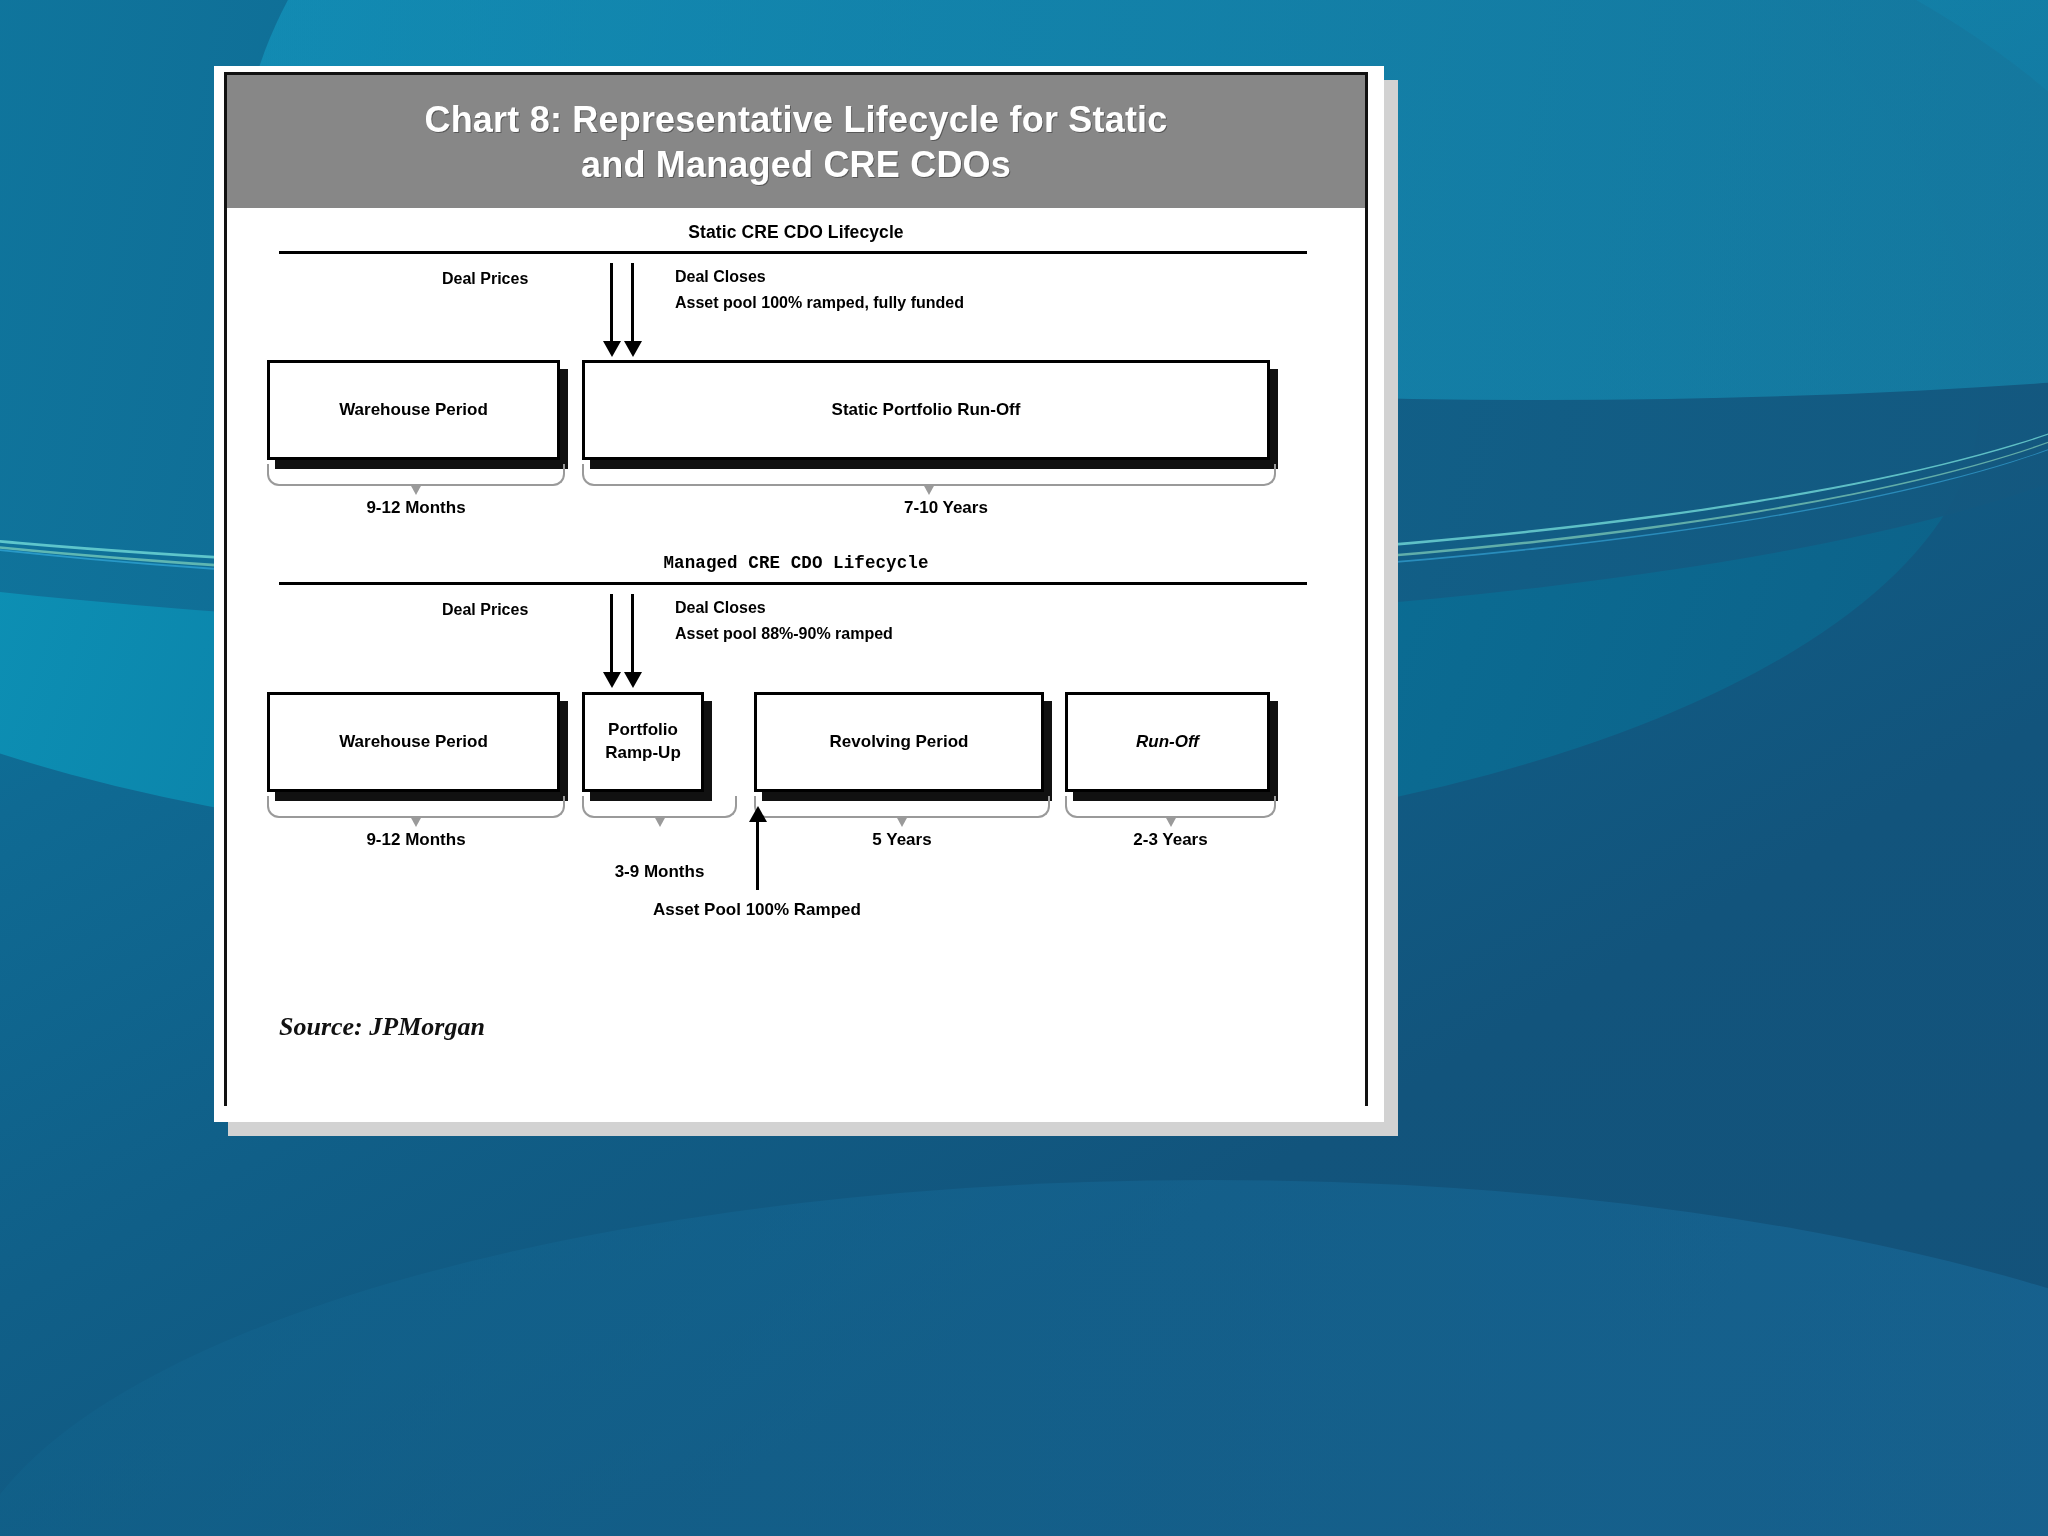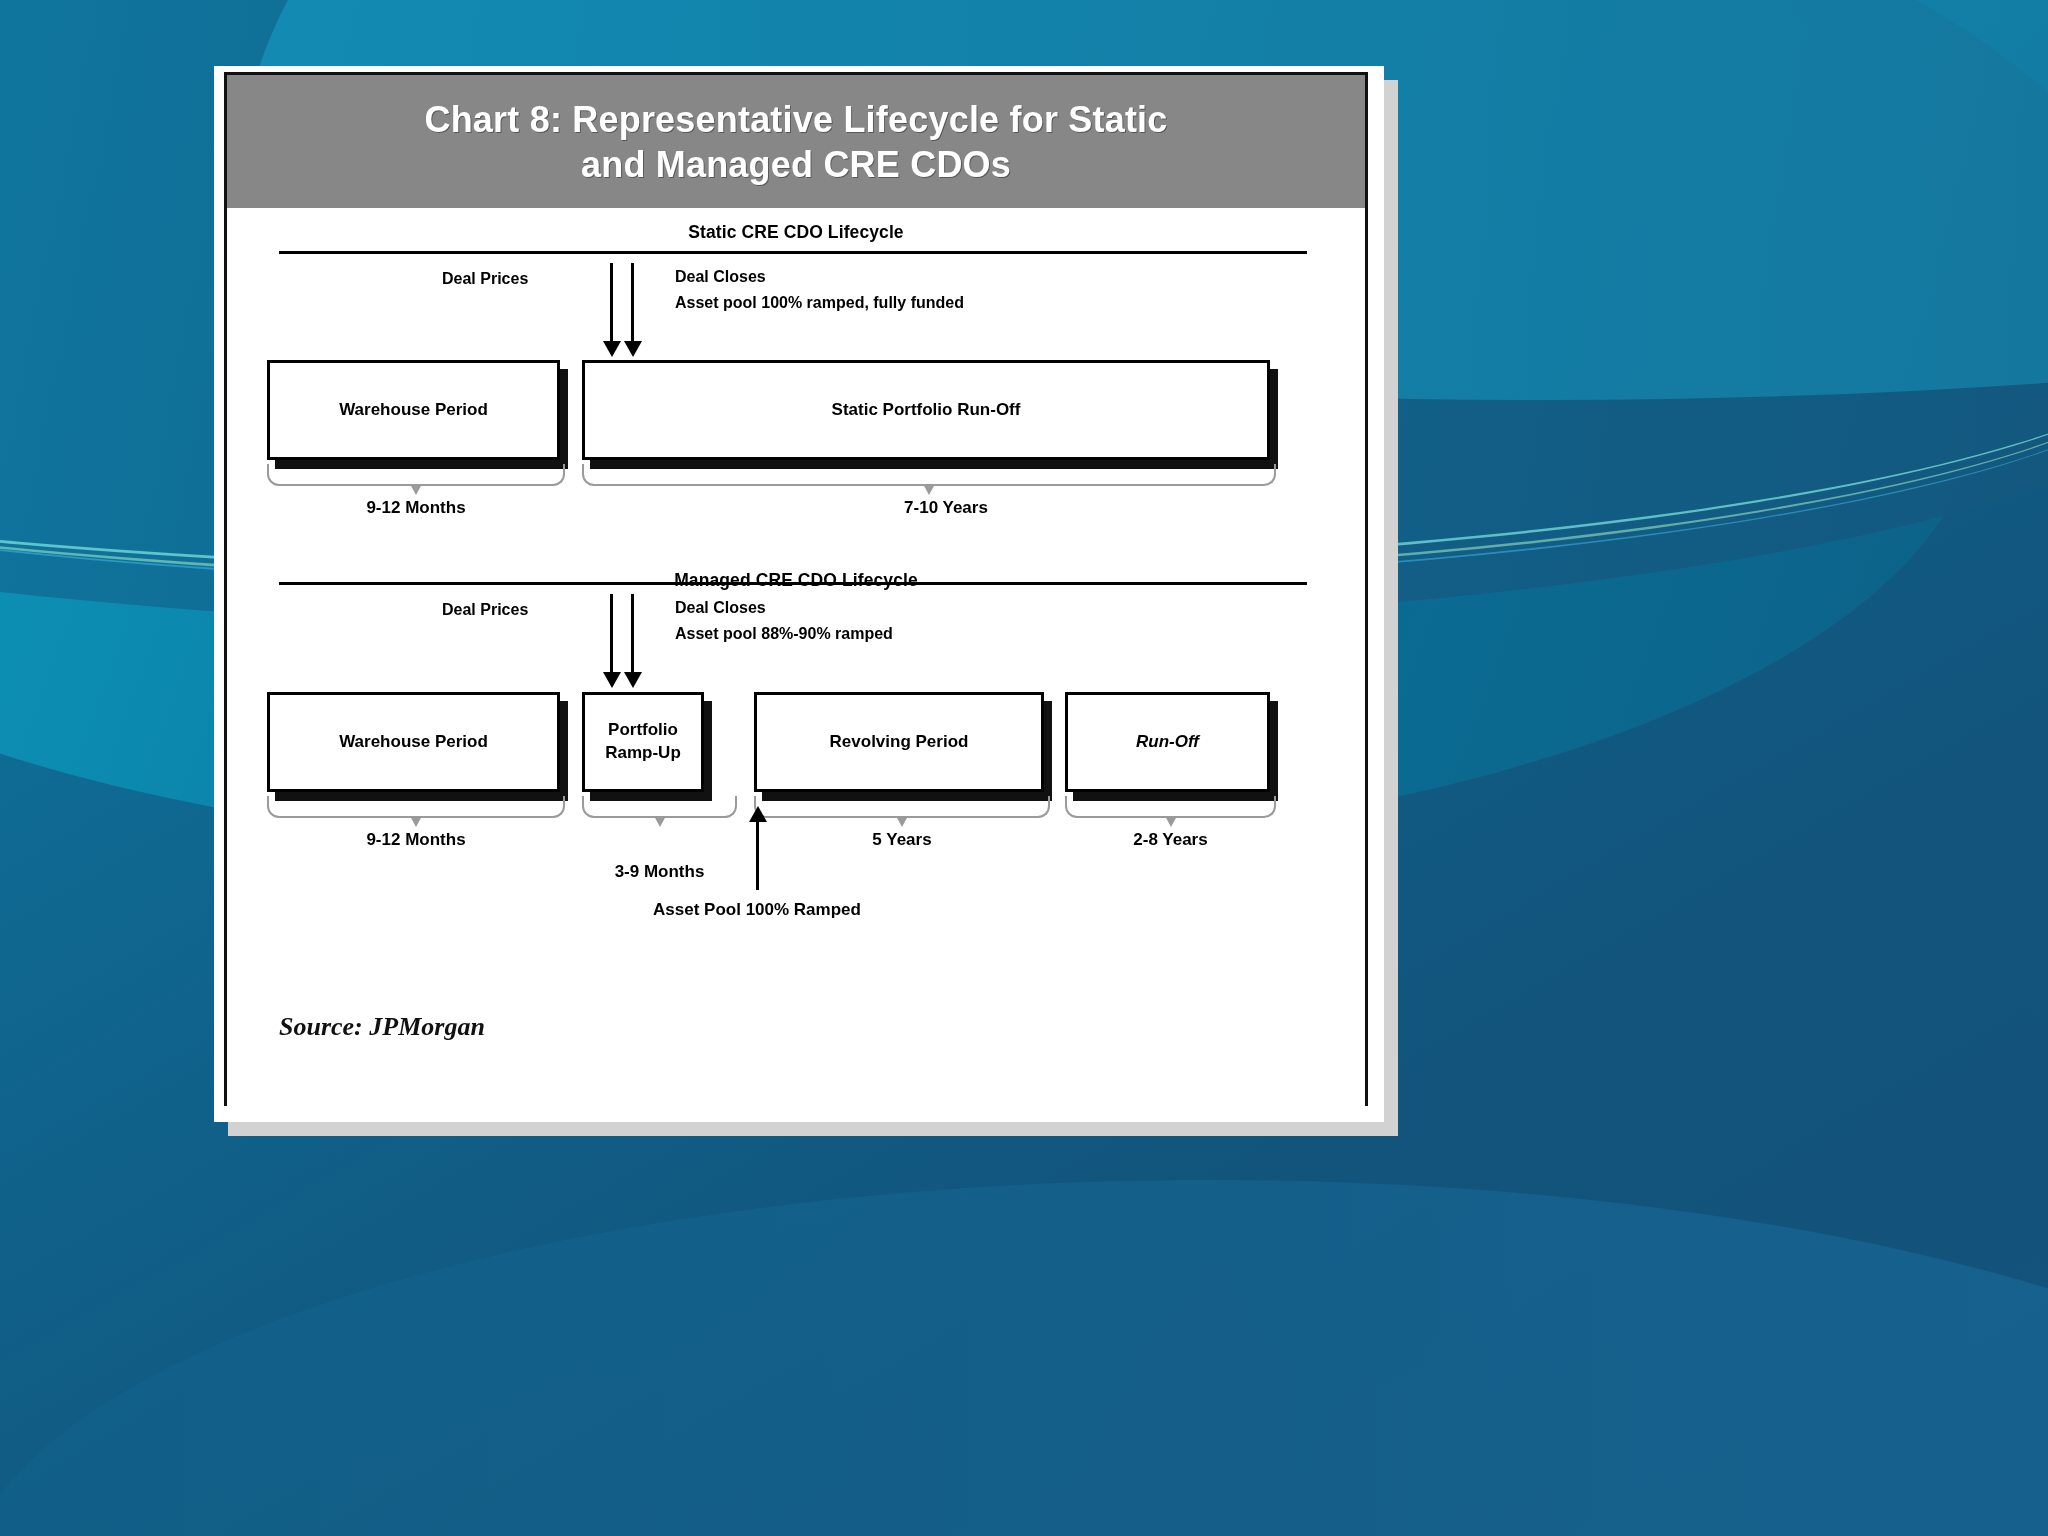--- a/index.html
+++ b/index.html
@@ -140,21 +140,21 @@
 
     <div class="phase-box" style="left:40px;top:152px;width:293px;height:100px;">Warehouse Period</div>
     <div class="phase-box" style="left:355px;top:152px;width:688px;height:100px;">Static Portfolio Run-Off</div>
 
     <div class="brace" style="left:40px;top:256px;width:298px;"></div>
     <div class="brace" style="left:355px;top:256px;width:694px;"></div>
 
     <div class="dur" style="left:40px;top:290px;width:298px;">9-12 Months</div>
     <div class="dur" style="left:372px;top:290px;width:694px;">7-10 Years</div>
 
-    <div class="section-heading" style="top:362px;">Managed CRE CDO Lifecycle</div>
+    <div class="section-heading" style="top:345px;font-family:Liberation Mono, monospace;">Managed CRE CDO Lifecycle</div>
     <div class="rule" style="left:52px;top:374px;width:1028px;"></div>
 
     <div class="ann" style="left:215px;top:389px;">Deal Prices</div>
 
     <div class="arrow-down" style="left:383px;top:386px;height:80px;"></div>
     <div class="arrow-down" style="left:404px;top:386px;height:80px;"></div>
 
     <div class="ann" style="left:448px;top:387px;">
       <div>Deal Closes</div>
       <div>Asset pool 88%-90% ramped</div>
@@ -174,21 +174,21 @@
     <div class="phase-box" style="left:838px;top:484px;width:205px;height:100px;font-style:italic;">Run-Off</div>
 
     <div class="brace" style="left:40px;top:588px;width:298px;"></div>
     <div class="brace" style="left:355px;top:588px;width:155px;"></div>
     <div class="brace" style="left:527px;top:588px;width:296px;"></div>
     <div class="brace" style="left:838px;top:588px;width:211px;"></div>
 
     <div class="dur" style="left:40px;top:622px;width:298px;">9-12 Months</div>
     <div class="dur" style="left:355px;top:622px;width:155px;margin-top:32px;">3-9 Months</div>
     <div class="dur" style="left:527px;top:622px;width:296px;">5 Years</div>
-    <div class="dur" style="left:838px;top:622px;width:211px;">2-8 Years</div>
+    <div class="dur" style="left:838px;top:622px;width:211px;">2-3 Years</div>
 
     <div id="up-arrow" style="left:529px;top:612px;height:70px;"></div>
     <div class="bottom-ann" style="left:330px;top:692px;width:400px;">Asset Pool 100% Ramped</div>
 
     <div id="source-note">Source: JPMorgan</div>
 
   </div>
 </div>
 
 </body></html>

